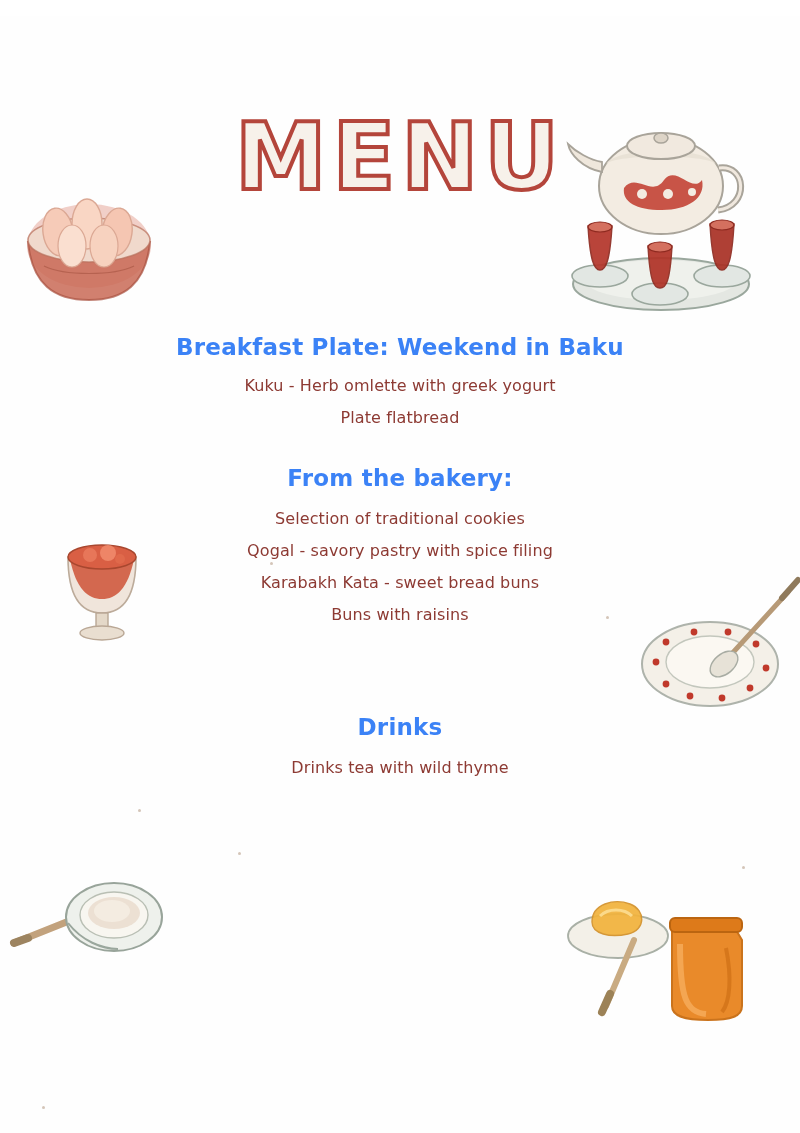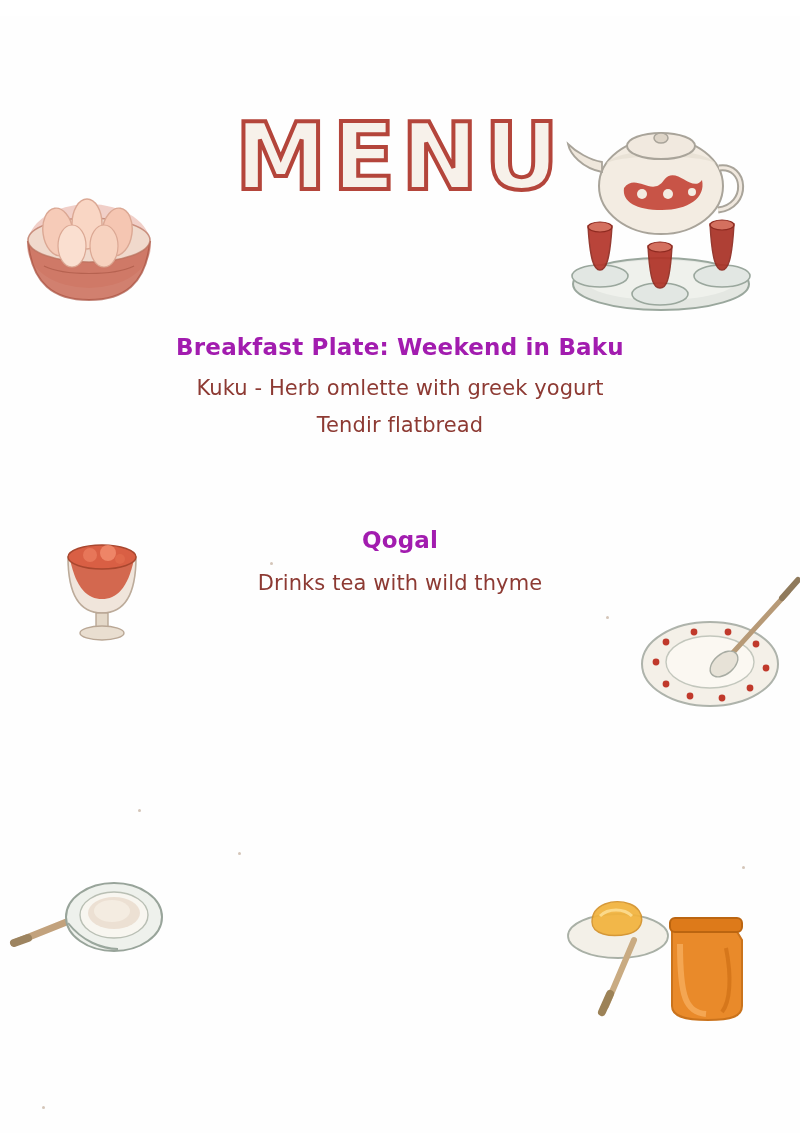--- a/index.html
+++ b/index.html
@@ -53,27 +53,27 @@
     width: 560px;
     text-align: center;
   }
   .section {
     margin-bottom: 26px;
   }
   .section-heading {
     font-family: "DejaVu Sans", sans-serif;
     font-size: 23px;
     font-weight: 700;
-    color: #a21caf;
+    color: #3b82f6;
     margin: 0 0 16px 0;
     letter-spacing: 0.2px;
   }
   .item {
     font-family: "DejaVu Sans", sans-serif;
-    font-size: 21px;
+    font-size: 16px;
     color: #8d3a33;
     margin: 0 0 13px 0;
     letter-spacing: 0.1px;
     font-weight: 400;
   }
   #sec-1 { margin-bottom: 38px; }
   #sec-2 { margin-bottom: 60px; }
   #sec-2 .section-heading { margin-bottom: 18px; }
   #sec-3 { margin-top: 90px; }
   #sec-3 .section-heading { margin-bottom: 18px; }
@@ -223,23 +223,30 @@
   <div class="speck" style="left:138px; top:793px;"></div>
   <div class="speck" style="left:238px; top:836px;"></div>
   <div class="speck" style="left:742px; top:850px;"></div>
   <div class="speck" style="left:42px; top:1090px;"></div>
 
   <div class="content">
 
     <div class="section" id="sec-1">
       <div class="section-heading">Breakfast Plate: Weekend in Baku</div>
       <div class="item">Kuku - Herb omlette with greek yogurt</div>
-      <div class="item">Tendir flatbread</div>
+      <div class="item">Plate flatbread</div>
     </div>
 
+    <div class="section" id="sec-2">
+      <div class="section-heading">From the bakery:</div>
+      <div class="item">Selection of traditional cookies</div>
+      <div class="item">Qogal - savory pastry with spice filing</div>
+      <div class="item">Karabakh Kata - sweet bread buns</div>
+      <div class="item">Buns with raisins</div>
+    </div>
 
     <div class="section" id="sec-3">
-      <div class="section-heading">Qogal</div>
+      <div class="section-heading">Drinks</div>
       <div class="item">Drinks tea with wild thyme</div>
     </div>
 
   </div>
 </div>
 
 </body></html>

